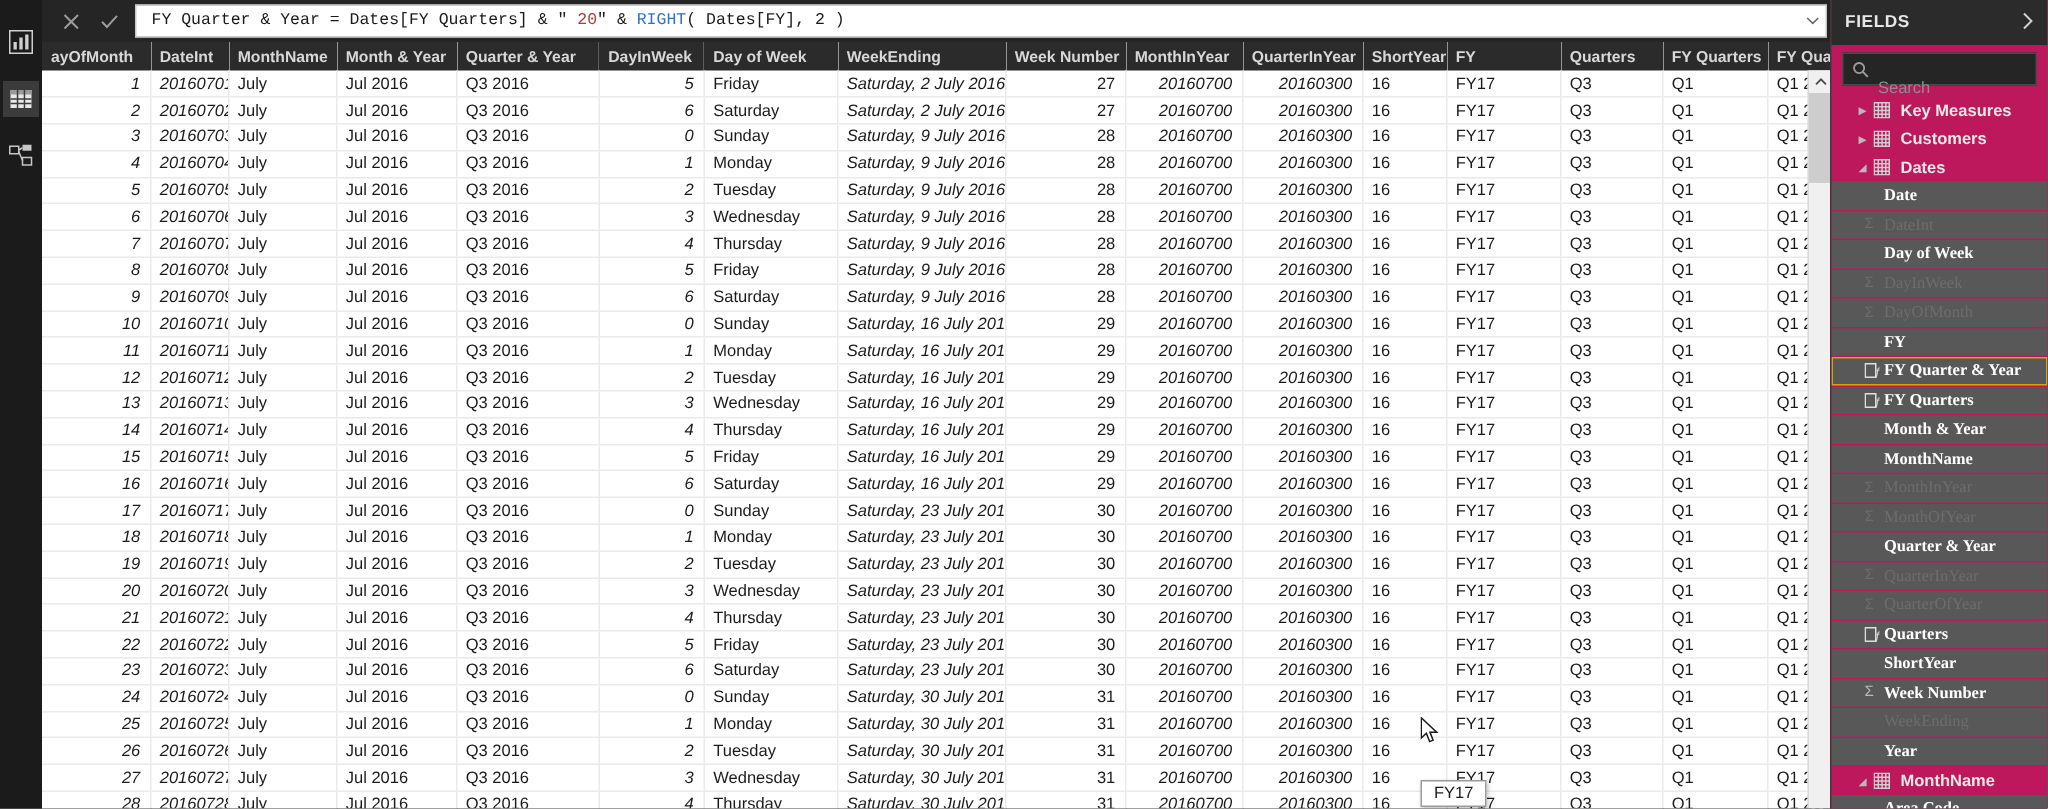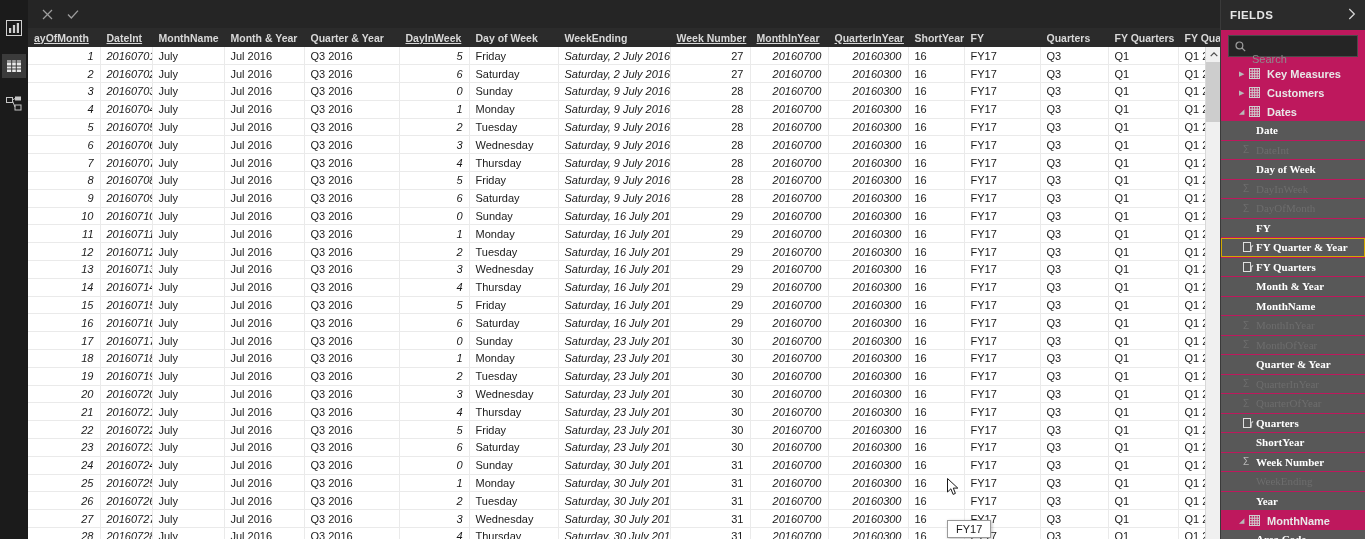--- a/index.html
+++ b/index.html
@@ -71,21 +71,21 @@
   }
   table#data-grid thead th {
     background:#2b2b2b; color:#d8d8d8;
     height:19px; font-size:10.5px;
     text-align:left; padding:0 6px;
     font-weight:bold; white-space:nowrap;
     border-right:1px solid #2b2b2b;
     position:relative;
   }
   thead th.dim { color:#8f8f8f; font-weight:normal; }
-  thead th.num { text-align:right;text-decoration:underline; }
+  thead th.num { text-align:right; }
   thead th.sel { background:#f2c811; color:#1a1a1a; font-weight:bold; }
   table#data-grid tbody td {
     height:17.8px; padding:0 6px;
     border-bottom:1px solid #eaeaea;
     border-right:1px solid #eaeaea;
     white-space:nowrap; overflow:hidden;
     color:#1a1a1a; background:#ffffff;
   }
   tbody td.dim { color:#9a9a9a; font-style:italic; }
   tbody td.num { text-align:right; }
@@ -219,20 +219,28 @@
         <svg width="11" height="11" viewBox="0 0 11 11">
           <line x1="1" y1="1" x2="10" y2="10" stroke="#9d9d9d" stroke-width="1.3"></line>
           <line x1="10" y1="1" x2="1" y2="10" stroke="#9d9d9d" stroke-width="1.3"></line>
         </svg>
       </div>
       <div class="fb-icon">
         <svg width="12" height="11" viewBox="0 0 12 11">
           <polyline points="1,5.5 4.3,9 11,1.6" fill="none" stroke="#9d9d9d" stroke-width="1.3"></polyline>
         </svg>
       </div>
+      <div id="formula-input-wrap">
+        <span id="formula-text"><span>FY Quarter &amp; Year = Dates[FY Quarters] &amp; " </span><span class="lit">20</span><span>" &amp; </span><span class="fn">RIGHT</span><span>( Dates[FY], 2 )</span></span>
+        <span id="fb-expand">
+          <svg width="9" height="6" viewBox="0 0 9 6">
+            <polyline points="0.8,1 4.5,4.6 8.2,1" fill="none" stroke="#6a6a6a" stroke-width="1.1"></polyline>
+          </svg>
+        </span>
+      </div>
     </div>
 
     <div id="grid-area">
       <table id="data-grid">
         <thead>
             <tr id="head-row">
               <th class="c-dom dim num">ayOfMonth</th>
               <th class="c-di dim num">DateInt</th>
               <th class="c-mn">MonthName</th>
               <th class="c-my">Month &amp; Year</th>

